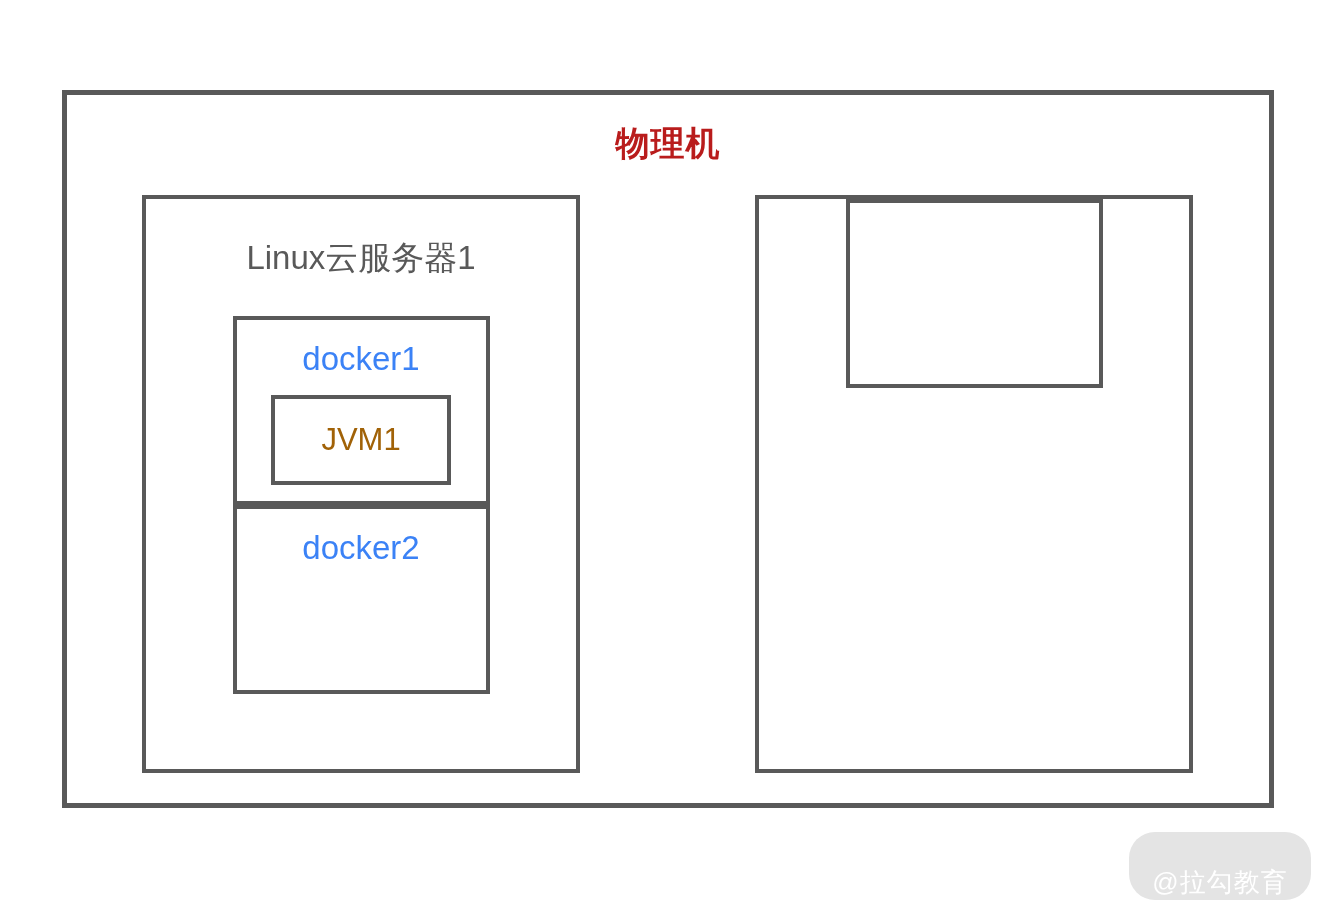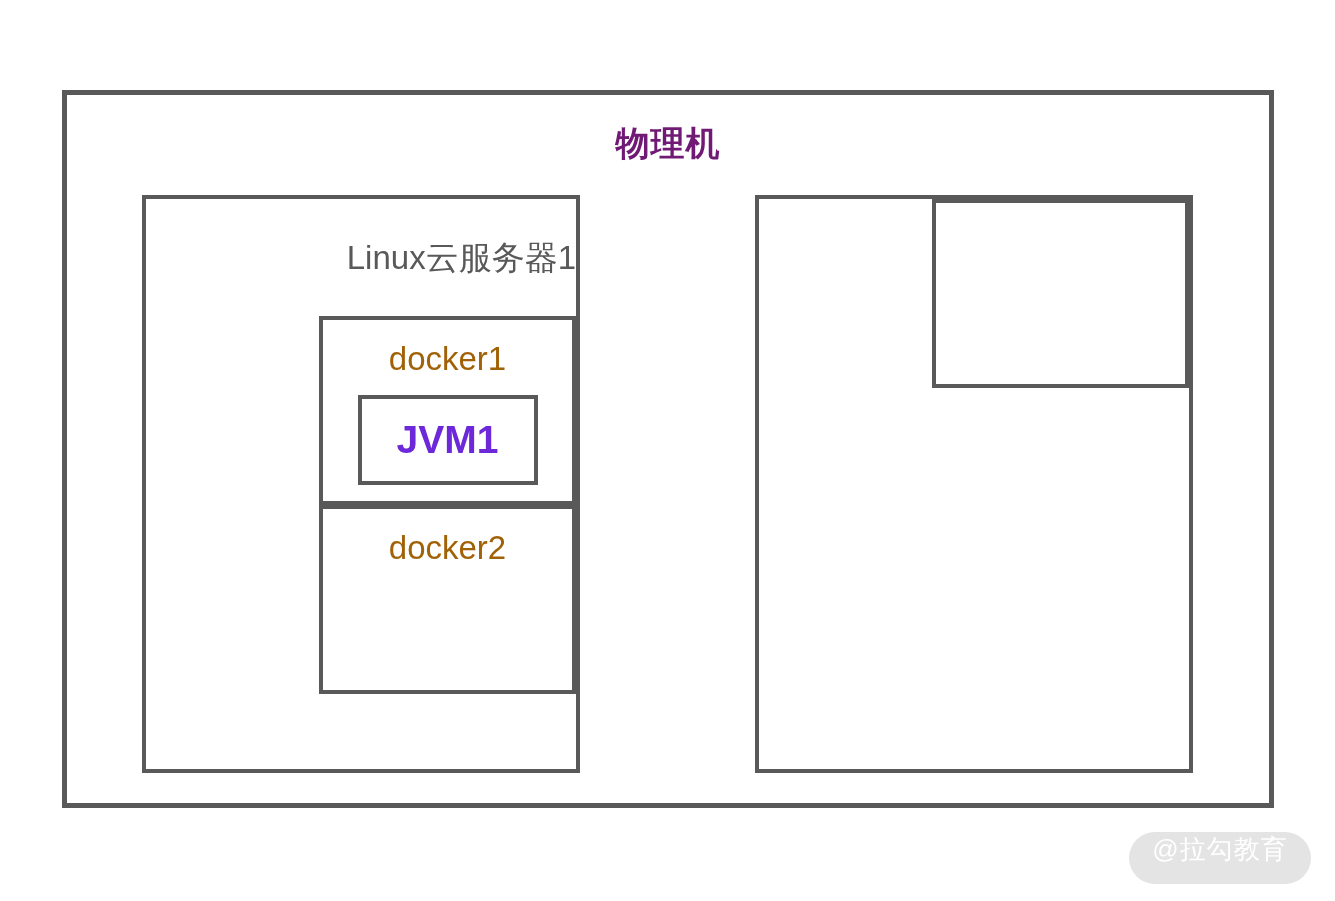--- a/index.html
+++ b/index.html
@@ -16,32 +16,32 @@
     left: 62px; top: 90px;
     width: 1212px; height: 718px;
     border: 5px solid #595959;
     background: #ffffff;
   }
   .outer-title {
     margin-top: 26px;
     text-align: center;
     font-size: 34px;
     font-weight: 700;
-    color: #701a75;
+    color: #b91c1c;
     letter-spacing: 1px;
   }
 
   .server-box {
     position: absolute;
     top: 100px;
     width: 438px; height: 578px;
     border: 4px solid #595959;
     display: flex;
     flex-direction: column;
-    align-items: flex-end;
+    align-items: center;
     background: #ffffff;
   }
   .server-box.left  { left: 75px; }
   .server-box.right { left: 688px; }
 
   .server-label {
     margin-top: 36px;
     font-size: 33px;
     font-weight: 400;
     color: #595959;
@@ -56,47 +56,47 @@
     align-items: center;
     background: #ffffff;
   }
   .docker-box.first  { margin-top: 35px; }
   .docker-box.second { }
 
   .docker-label {
     margin-top: 16px;
     font-size: 33px;
     font-weight: 400;
-    color: #a16207;
+    color: #3b82f6;
     line-height: 46px;
   }
 
   .jvm-box {
     margin-top: 13px;
     width: 180px; height: 90px;
     border: 4px solid #595959;
     display: flex;
     align-items: center;
     justify-content: center;
     background: #ffffff;
   }
   .jvm-label {
-    font-size: 39px;
-    font-weight: 700;
-    color: #6d28d9;
+    font-size: 31px;
+    font-weight: 400;
+    color: #a16207;
   }
 
   .watermark {
     position: absolute;
     left: 1129px; top: 832px;
-    width: 182px; height: 52px;
+    width: 182px; height: 68px;
     background: #e4e4e4;
     border-radius: 26px;
     display: flex;
-    align-items: flex-start;
+    align-items: flex-end;
     justify-content: center;
   }
   .watermark-text {
     font-size: 26px;
     color: #ffffff;
     letter-spacing: 1px;
   }
 </style>
 </head>
 <body>

